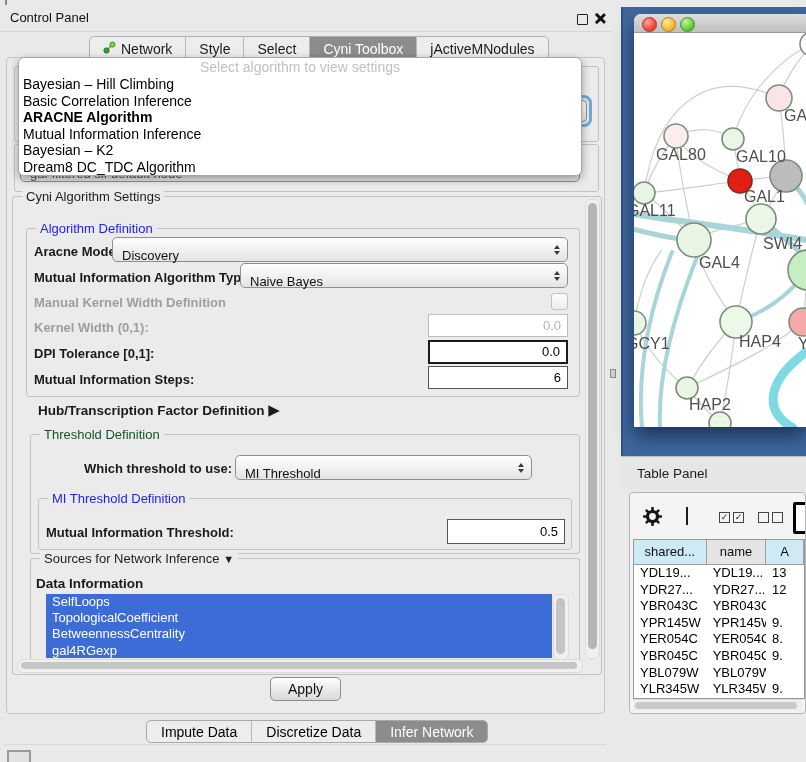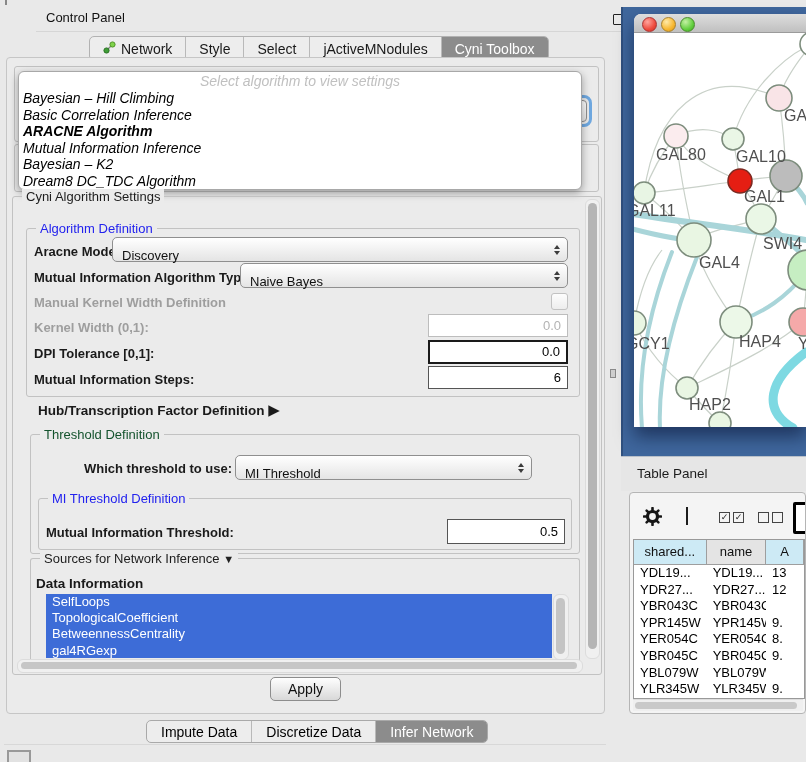--- a/index.html
+++ b/index.html
@@ -1,21 +1,21 @@
 <!DOCTYPE html>
 <html><head>
 <meta charset="utf-8">
 <style>
   html,body{margin:0;padding:0;}
   body{width:806px;height:762px;overflow:hidden;background:#e9e9e9;
        font-family:"Liberation Sans",sans-serif;position:relative;}
   .abs{position:absolute;}
   
   #corner-tick{left:5px;top:0;width:2px;height:5px;background:#888;}
-  #cp-titlebar{left:0;top:6px;width:612px;height:25px;border-bottom:1px solid #d6d6d6;margin-left:36px;}
+  #cp-titlebar{left:0;top:6px;width:612px;height:25px;border-bottom:1px solid #d6d6d6;}
   #cp-title{left:10px;top:4px;font-size:13px;color:#111;}
   #float-icon{left:577px;top:8px;width:9px;height:9px;border:1.6px solid #222;border-radius:1px;}
   #close-icon{left:594px;top:7px;width:11px;height:11px;}
   #close-icon i{position:absolute;left:4.5px;top:-1px;width:2.6px;height:13px;background:#111;border-radius:1px;}
   #close-icon i:first-child{transform:rotate(45deg);} #close-icon i:last-child{transform:rotate(-45deg);}
   
   #tabbar{left:89px;top:36px;height:23px;display:flex;border:1px solid #b2b2b2;border-radius:5px;
           overflow:hidden;background:#ededed;}
   .tab{display:flex;align-items:center;gap:5px;padding:0 13px;font-size:14px;color:#1a1a1a;
        border-left:1px solid #b9b9b9;white-space:nowrap;}
@@ -36,22 +36,22 @@
   .stepper i{display:block;width:0;height:0;border-left:3.5px solid transparent;border-right:3.5px solid transparent;}
   .stepper i.up{border-bottom:4.5px solid #3c3c3c;}
   .stepper i.dn{border-top:4.5px solid #3c3c3c;}
   .field{position:absolute;background:#fff;border:1px solid #555;font-size:13px;color:#000;
          text-align:right;padding-right:6px;box-sizing:border-box;}
   .field.dis{border:1px solid #bdbdbd;color:#b3b3b3;}
   .field.focus{border:2px solid #1a1a1a;}
   #kernel-checkbox{left:551px;top:293px;width:15px;height:15px;border:1px solid #c2c2c2;border-radius:3px;
                    background:linear-gradient(#fdfdfd,#ededed);}
   
-  #algo-popup{left:18px;top:71px;width:562px;height:117px;background:#fff;border:1px solid #a8a8a8;
-              border-radius:6px;box-shadow:0 3px 8px rgba(0,0,0,.35);overflow:hidden;font-style:italic;}
+  #algo-popup{left:18px;top:57px;width:562px;height:117px;background:#fff;border:1px solid #a8a8a8;
+              border-radius:6px;box-shadow:0 3px 8px rgba(0,0,0,.35);overflow:hidden;}
   #popup-prompt{height:18px;line-height:18px;text-align:center;color:#c0c0c0;font-size:14px;}
   .pitem{height:16.5px;line-height:16.5px;padding-left:4px;font-size:14px;color:#000;}
   .pitem.sel{font-weight:bold;}
   
   .sb-track{position:absolute;background:#f0f0f0;border:1px solid #dcdcdc;border-radius:6px;}
   .sb-thumb{position:absolute;background:#b5b5b5;border-radius:5px;}
   
   #attr-list{left:46px;top:594px;width:506px;height:64px;background:#3d6cd7;overflow:hidden;}
   .aitem{height:16.2px;line-height:16.2px;color:#fff;font-size:13px;padding-left:6px;}
   
@@ -120,25 +120,25 @@
           <circle cx="9.5" cy="3.5" r="2.6" fill="#7fd24a" stroke="#4f9427"></circle>
         </svg></span>
       <span>Network</span>
     </div>
     <div class="tab">
       <span>Style</span>
     </div>
     <div class="tab">
       <span>Select</span>
     </div>
+    <div class="tab sel">
+      <span>Cyni Toolbox</span>
+    </div>
     <div class="tab">
       <span>jActiveMNodules</span>
-    </div>
-    <div class="tab sel">
-      <span>Cyni Toolbox</span>
     </div>
   </div>
 
 <div class="abs" style="left:6px;top:57px;width:597px;height:655px;border:1px solid #c6c6c6;border-radius:4px;background:#ebebeb;"></div>
 
 <div class="group" style="left:14px;top:66px;width:583px;height:74px;"></div>
 <div class="abs" style="left:500px;top:95px;width:92px;height:32px;border:3px solid #6fa8e0;border-radius:8px;box-sizing:border-box;">
   <div class="combo" style="left:2px;top:2px;right:2px;bottom:2px;border-radius:4px;">
     <span class="stepper">
         <i class="up"></i>

